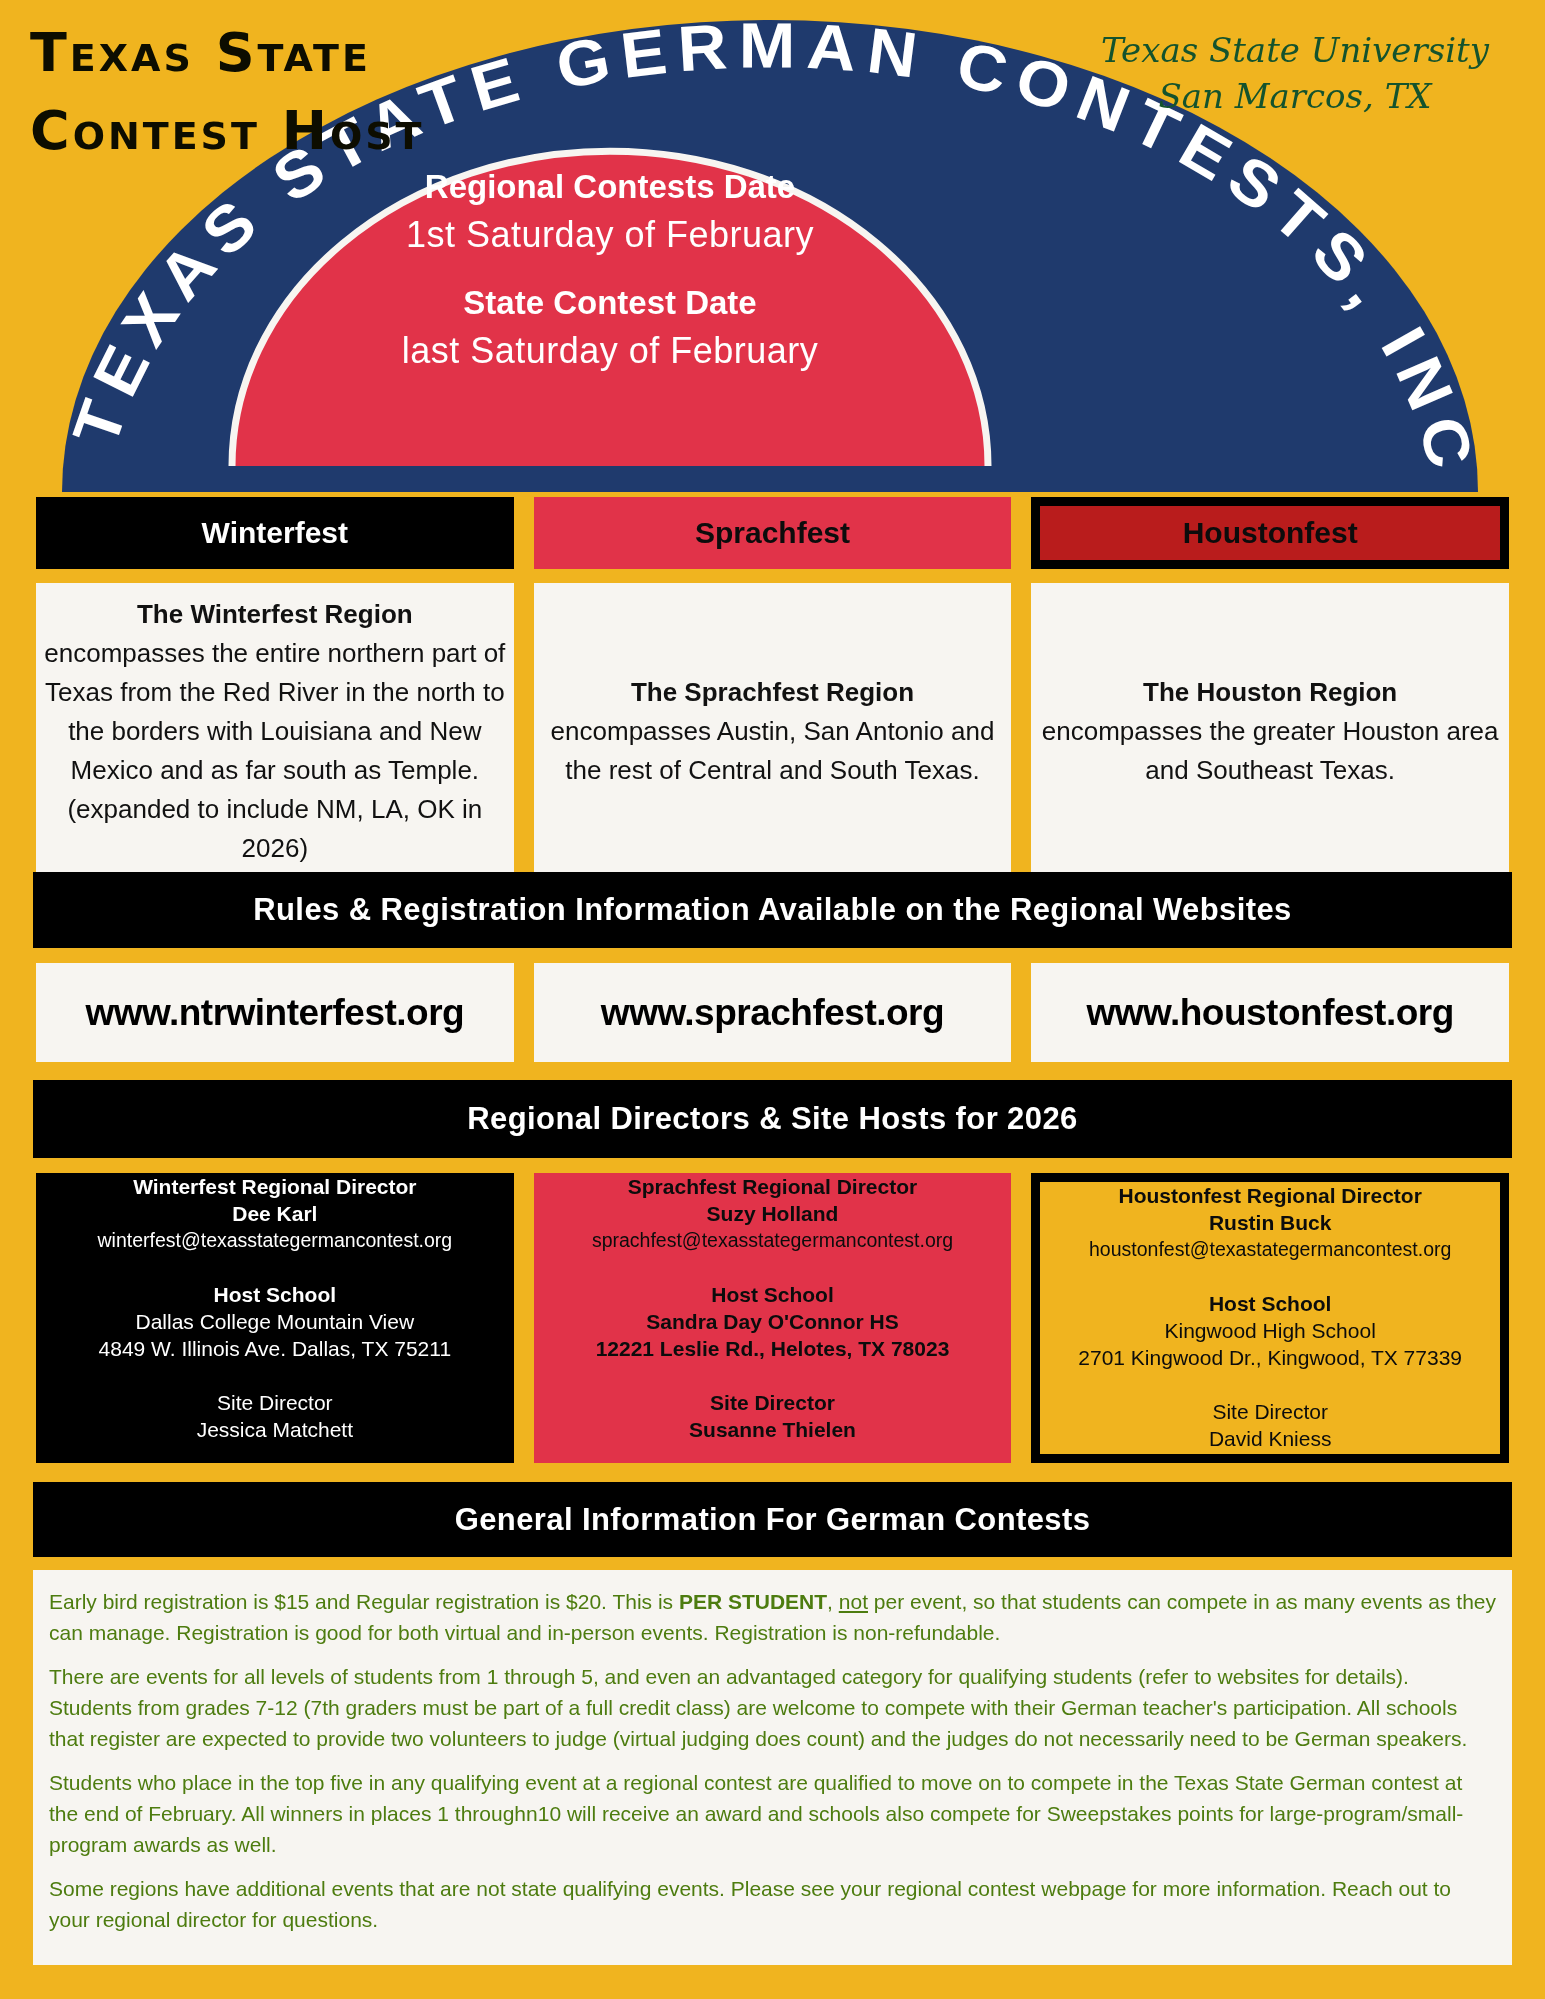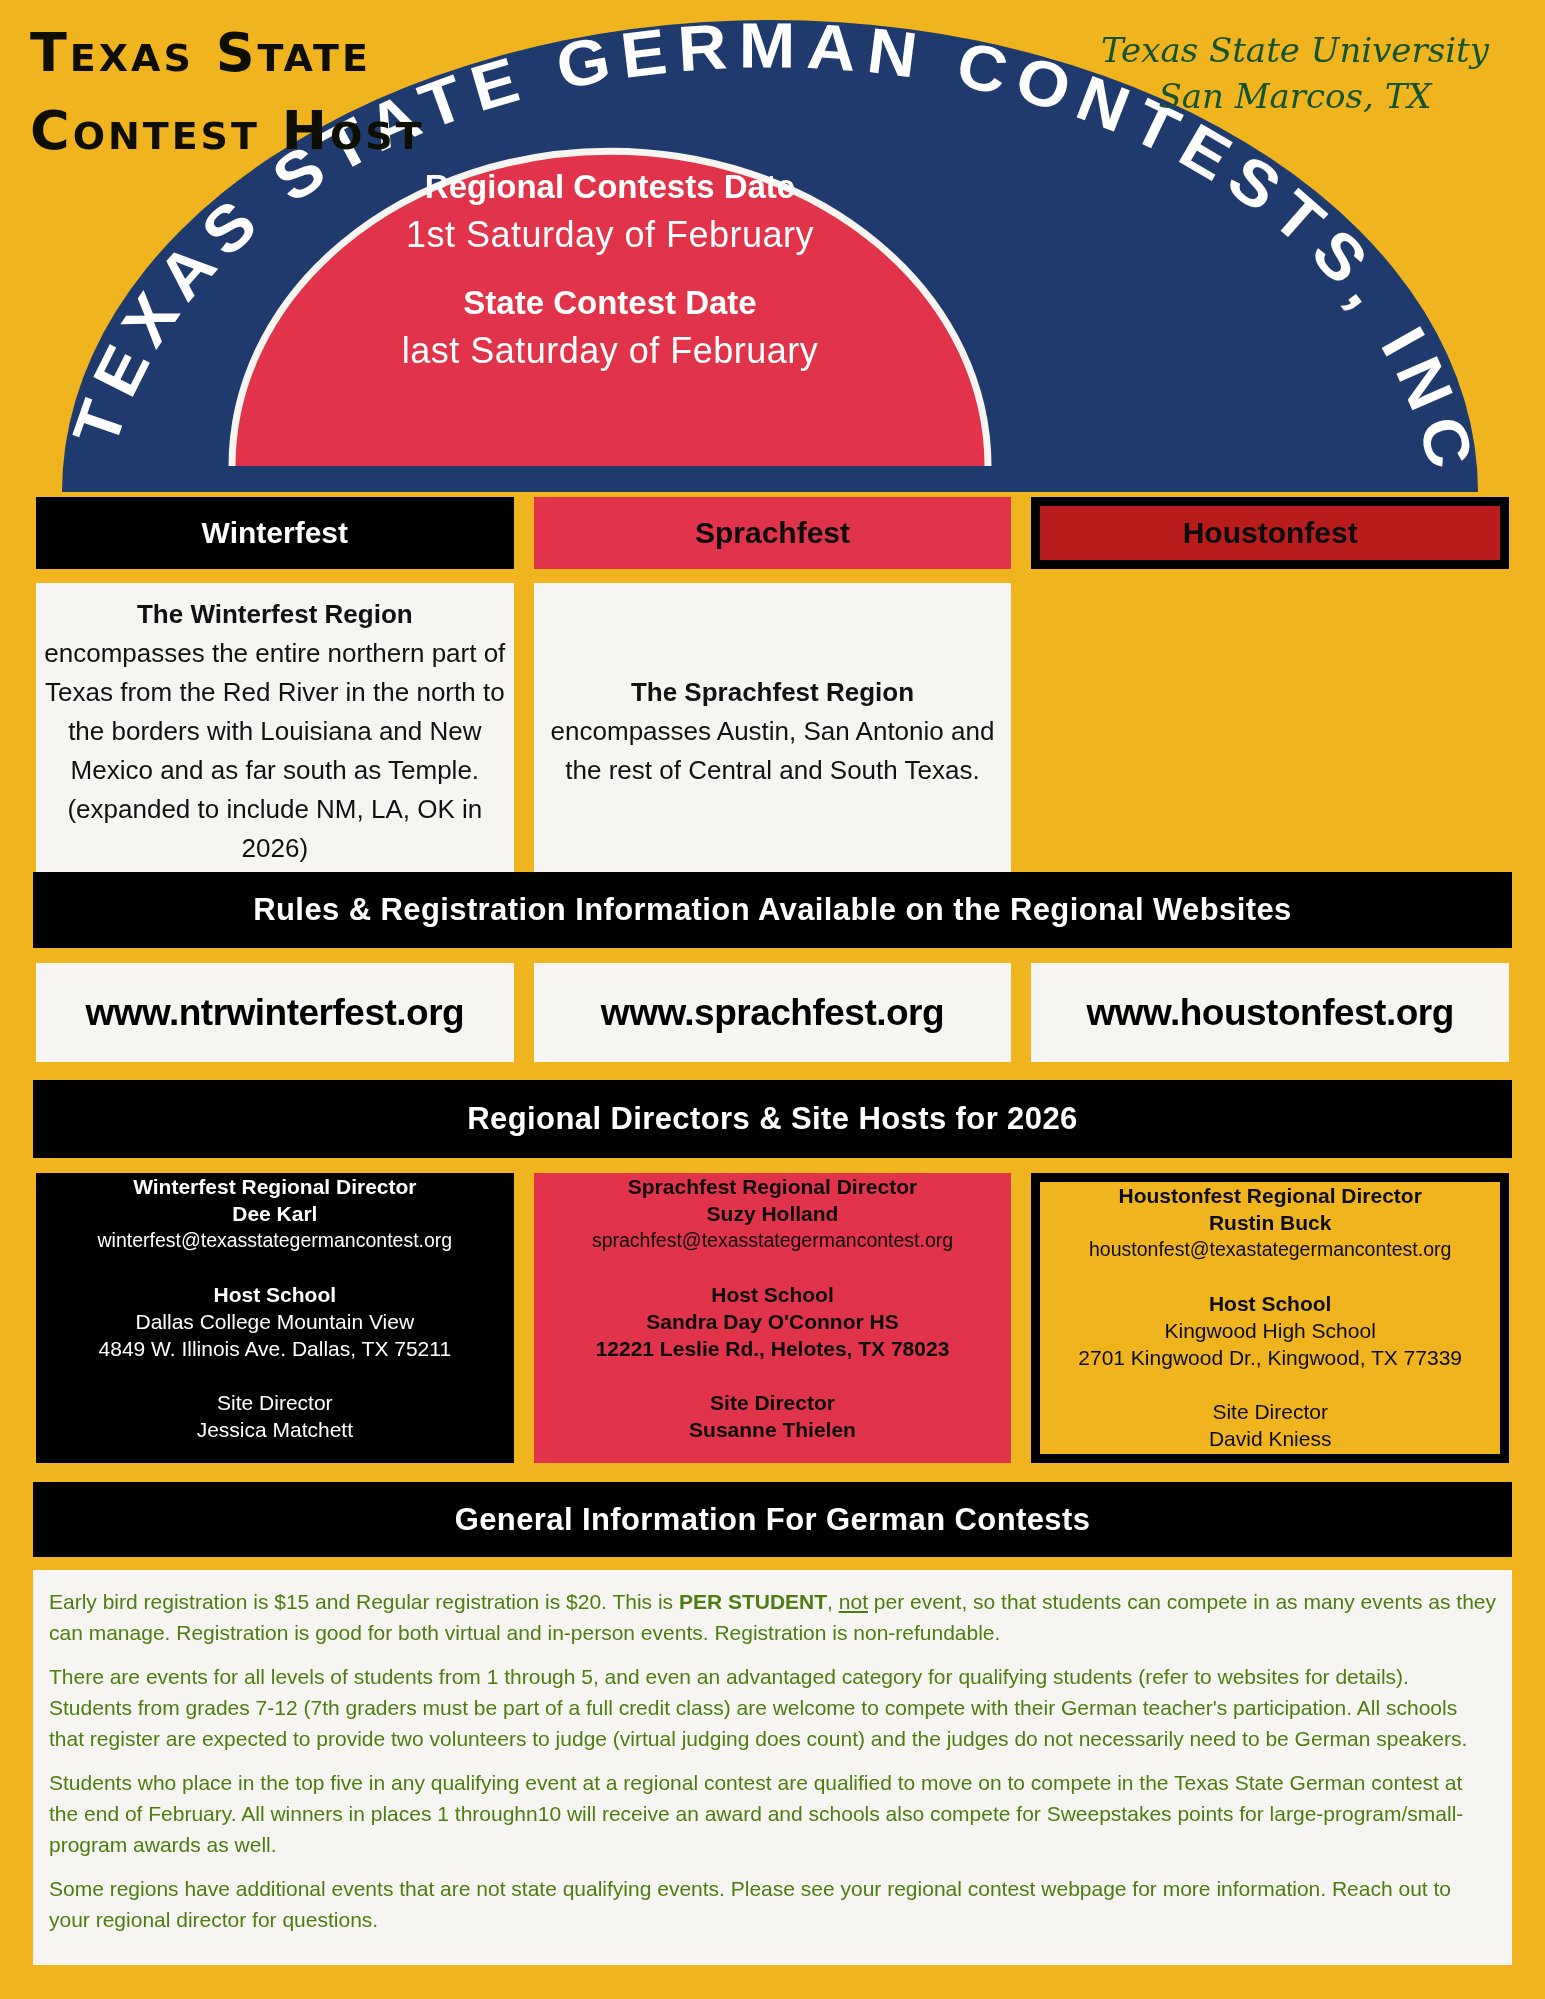--- a/index.html
+++ b/index.html
@@ -95,20 +95,24 @@
 
   <div class="row3 row-desc">
     <div class="desc-box">
       <div><b>The Winterfest Region</b><br>
       <span>encompasses the entire northern part of Texas from the Red River in the north to the borders with Louisiana and New Mexico and as far south as Temple. (expanded to include NM, LA, OK in 2026)</span></div>
     </div>
     <div class="desc-box">
       <div><b>The Sprachfest Region</b><br>
       <span>encompasses Austin, San Antonio and the rest of Central and South Texas.</span></div>
     </div>
+    <div class="desc-box">
+      <div><b>The Houston Region</b><br>
+      <span>encompasses the greater Houston area and Southeast Texas.</span></div>
+    </div>
   </div>
 
   <div class="bar bar1">Rules &amp; Registration Information Available on the Regional Websites</div>
 
   <div class="row3 row-sites">
     <div class="site-box">www.ntrwinterfest.org</div>
     <div class="site-box">www.sprachfest.org</div>
     <div class="site-box">www.houstonfest.org</div>
   </div>
 

